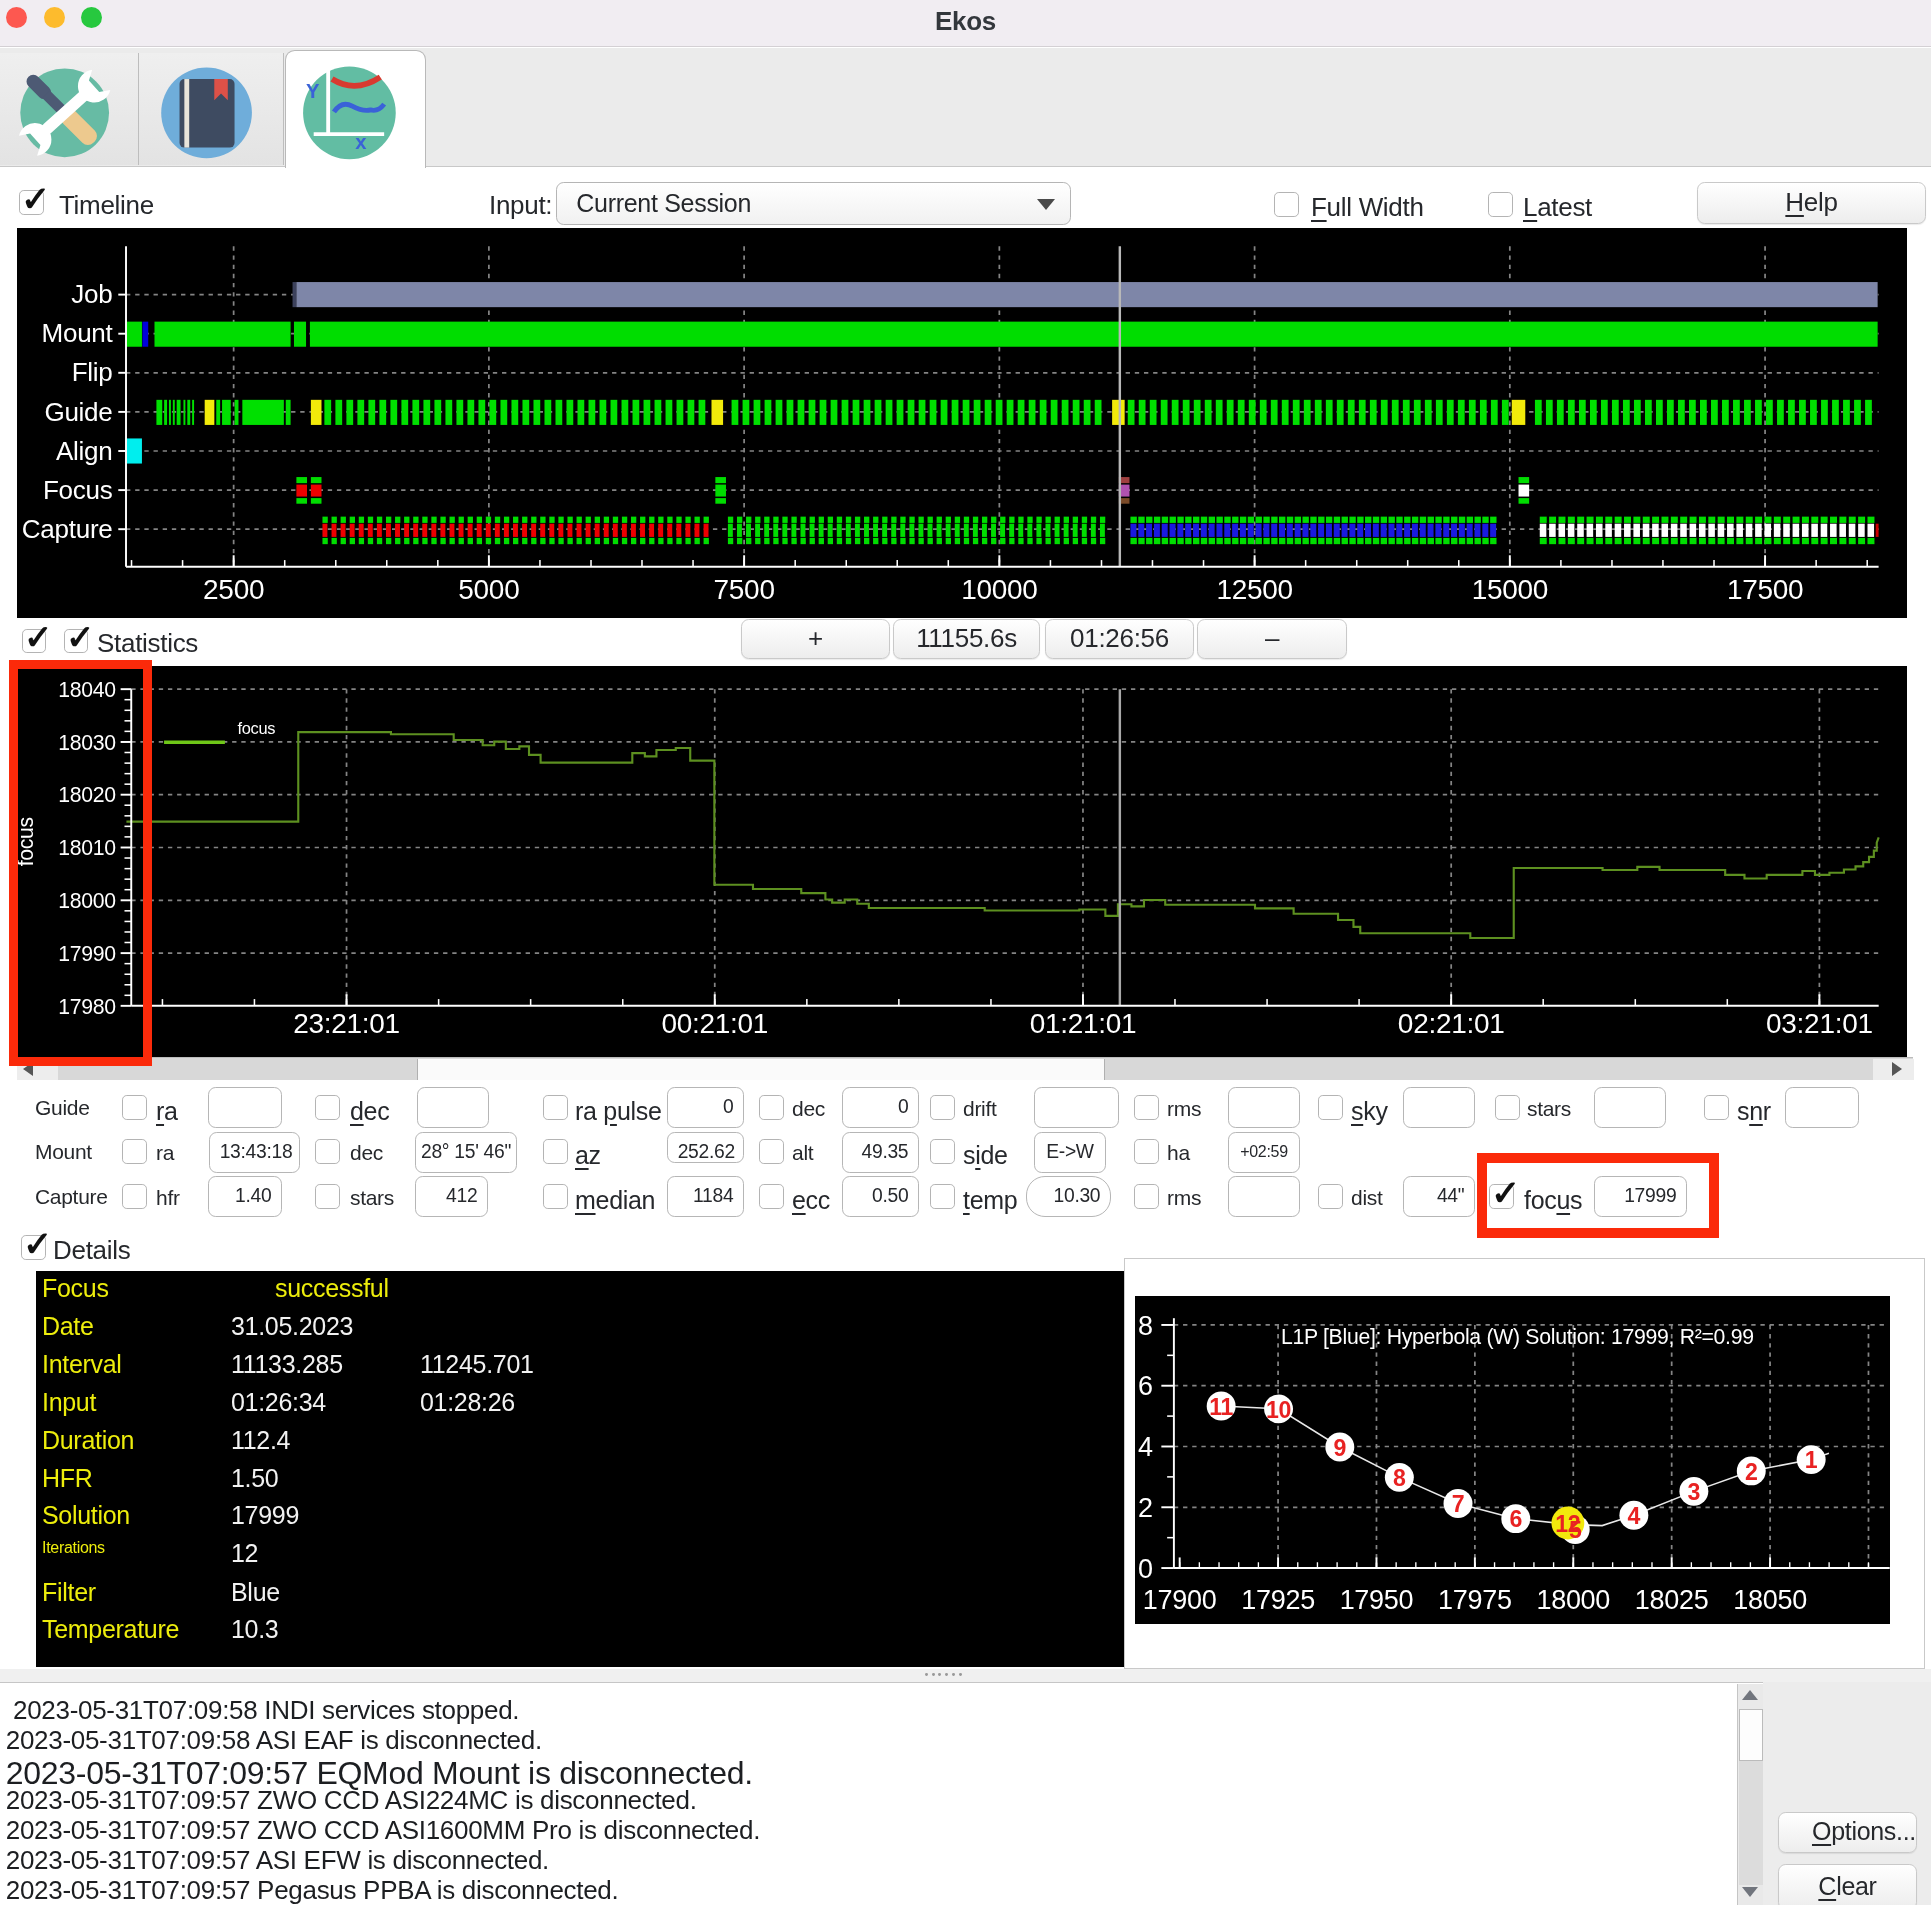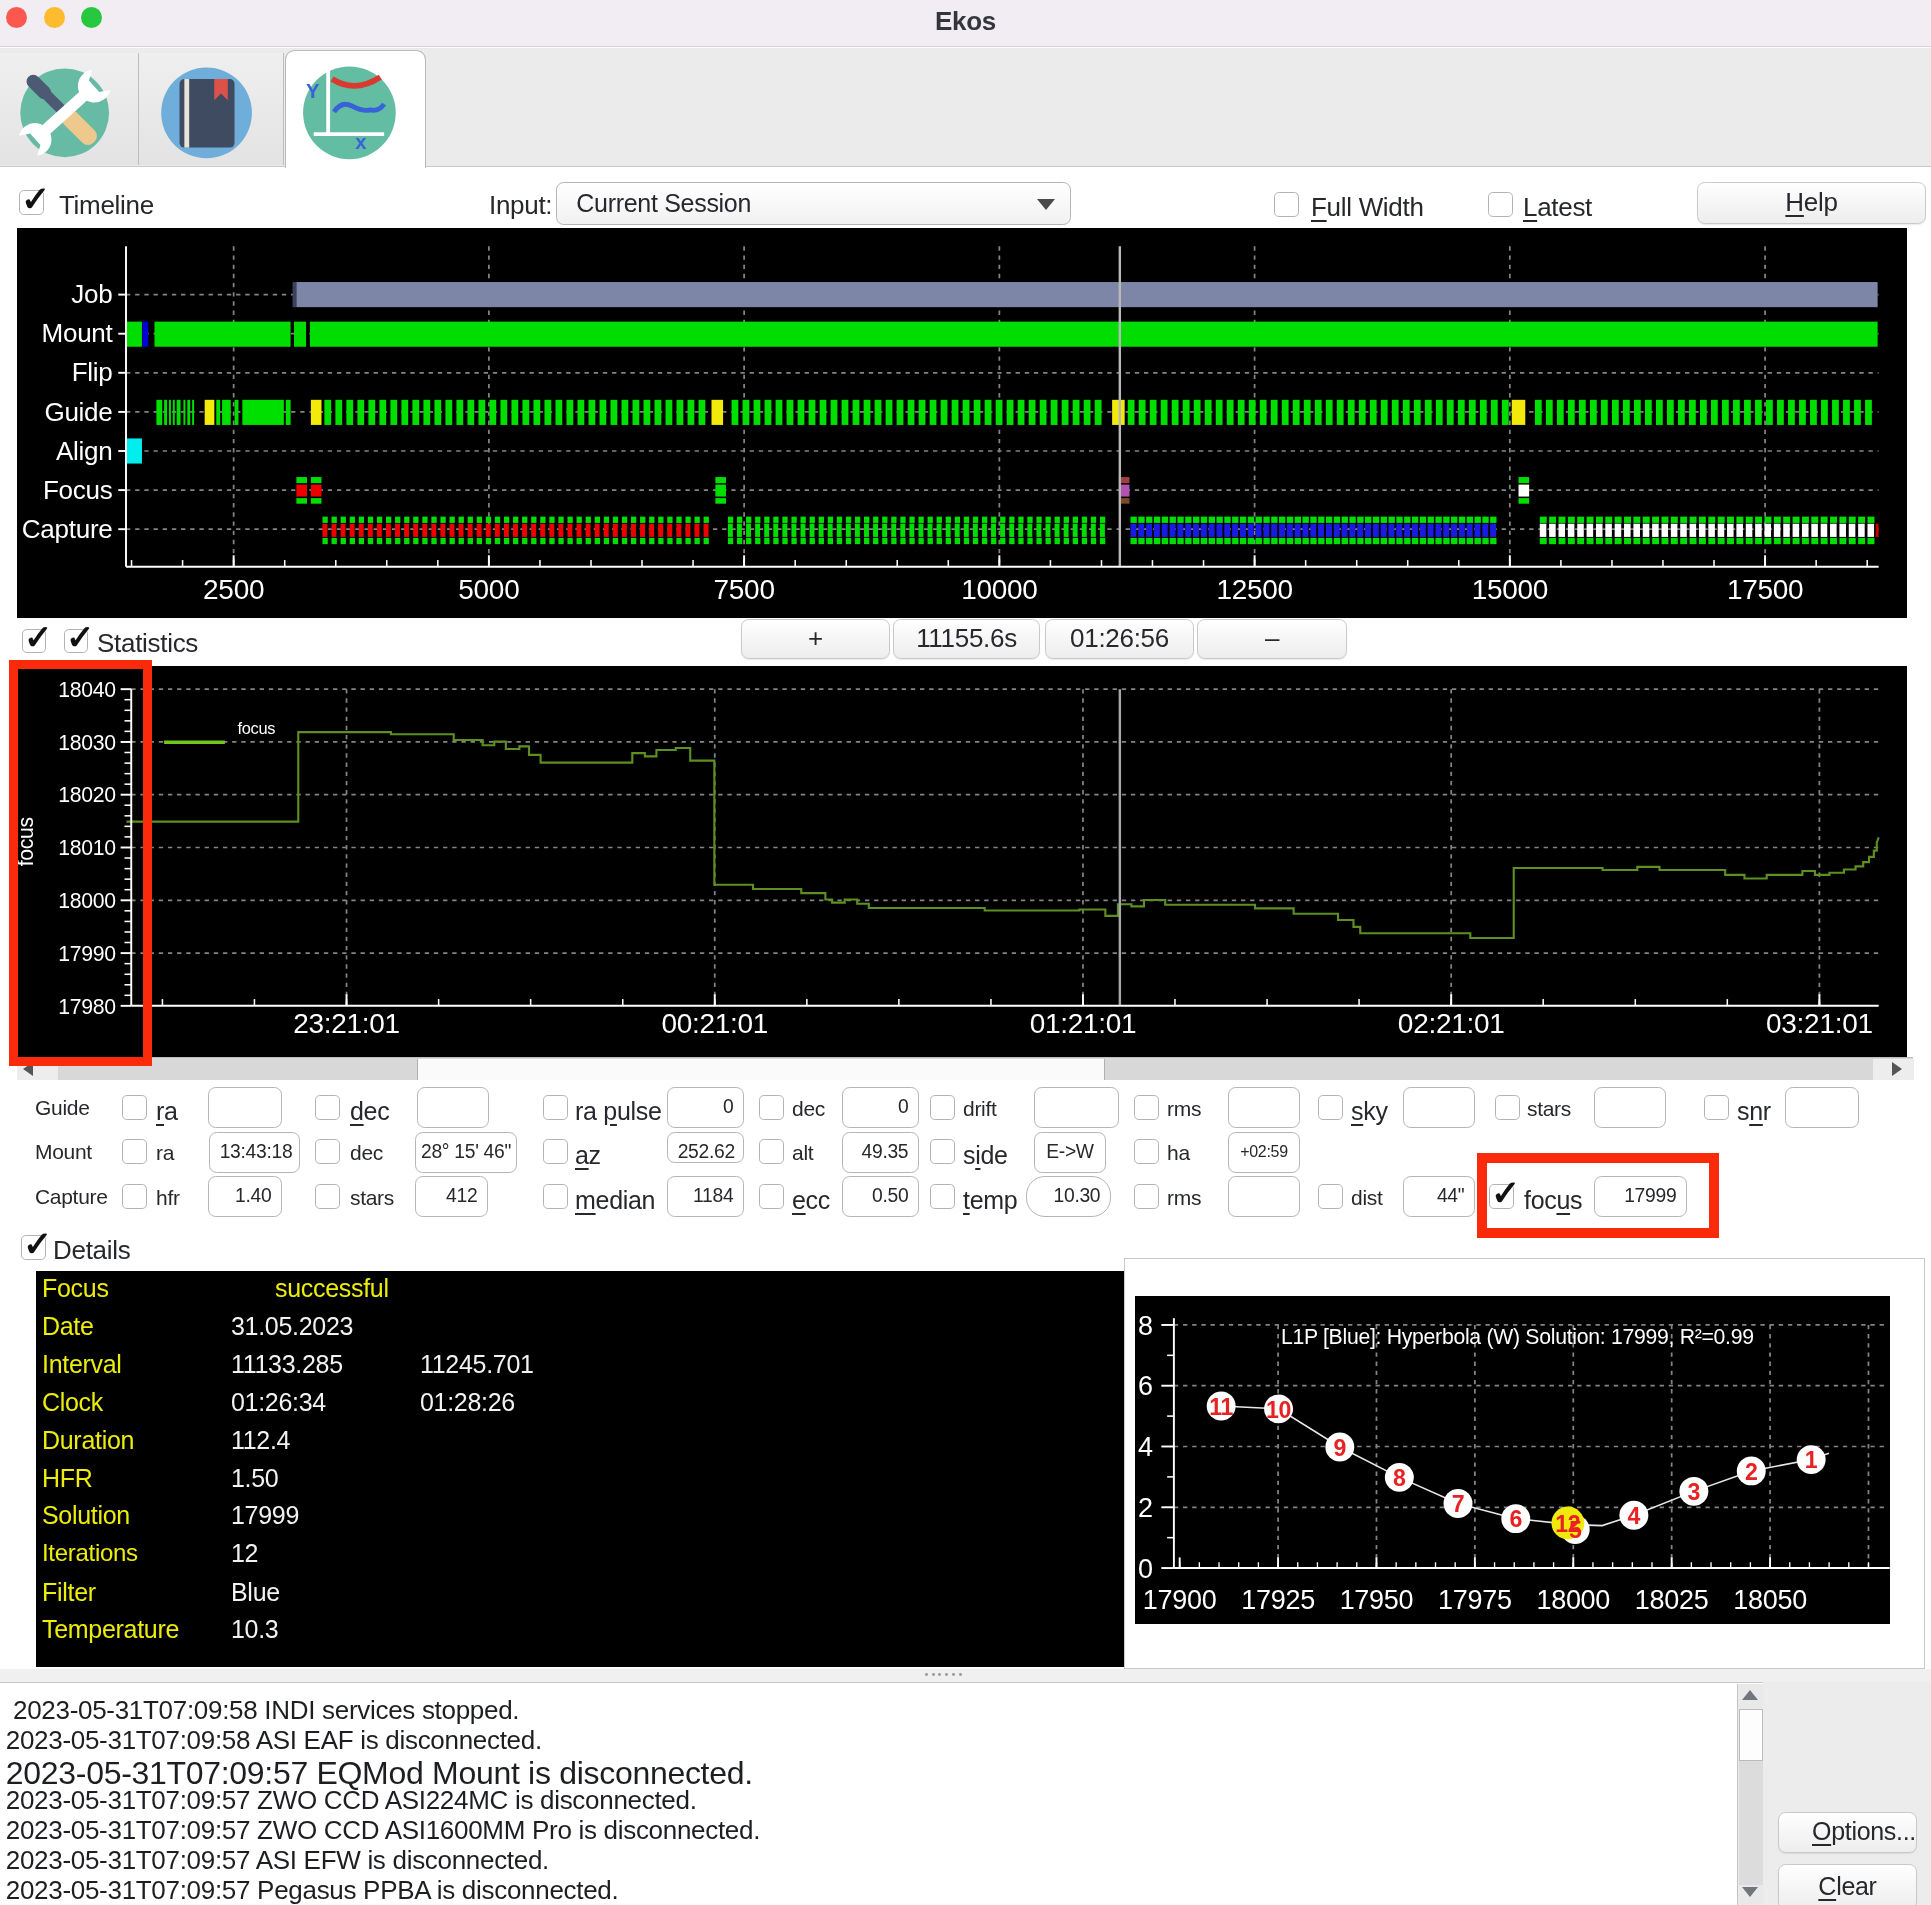--- a/index.html
+++ b/index.html
@@ -989,30 +989,30 @@
 <div style="position:absolute;left:23px;top:1227px;width:25px;height:33px;font-size:35px;font-weight:700;color:#111;line-height:33px;text-align:center">✓</div>
 <div style="position:absolute;left:53px;top:1235px;font-size:26px;color:#26282c;white-space:nowrap;">Details</div>
 <div style="position:absolute;left:36px;top:1271px;width:1088px;height:396px;background:#000"></div>
 <div style="position:absolute;left:42px;top:1274px;font-size:25px;color:#eded0c;white-space:nowrap;">Focus</div>
 <div style="position:absolute;left:231px;top:1274px;font-size:25px;color:#eded0c;white-space:nowrap;margin-left:44px;">successful</div>
 <div style="position:absolute;left:42px;top:1312px;font-size:25px;color:#eded0c;white-space:nowrap;">Date</div>
 <div style="position:absolute;left:231px;top:1312px;font-size:25px;color:#f2f2f2;white-space:nowrap;">31.05.2023</div>
 <div style="position:absolute;left:42px;top:1350px;font-size:25px;color:#eded0c;white-space:nowrap;">Interval</div>
 <div style="position:absolute;left:231px;top:1350px;font-size:25px;color:#f2f2f2;white-space:nowrap;">11133.285</div>
 <div style="position:absolute;left:420px;top:1350px;font-size:25px;color:#f2f2f2;white-space:nowrap;">11245.701</div>
-<div style="position:absolute;left:42px;top:1388px;font-size:25px;color:#eded0c;white-space:nowrap;">Clock</div>
+<div style="position:absolute;left:42px;top:1388px;font-size:25px;color:#eded0c;white-space:nowrap;">Input</div>
 <div style="position:absolute;left:231px;top:1388px;font-size:25px;color:#f2f2f2;white-space:nowrap;">01:26:34</div>
 <div style="position:absolute;left:420px;top:1388px;font-size:25px;color:#f2f2f2;white-space:nowrap;">01:28:26</div>
 <div style="position:absolute;left:42px;top:1426px;font-size:25px;color:#eded0c;white-space:nowrap;">Duration</div>
 <div style="position:absolute;left:231px;top:1426px;font-size:25px;color:#f2f2f2;white-space:nowrap;">112.4</div>
 <div style="position:absolute;left:42px;top:1464px;font-size:25px;color:#eded0c;white-space:nowrap;">HFR</div>
 <div style="position:absolute;left:231px;top:1464px;font-size:25px;color:#f2f2f2;white-space:nowrap;">1.50</div>
 <div style="position:absolute;left:42px;top:1501px;font-size:25px;color:#eded0c;white-space:nowrap;">Solution</div>
 <div style="position:absolute;left:231px;top:1501px;font-size:25px;color:#f2f2f2;white-space:nowrap;">17999</div>
-<div style="position:absolute;left:42px;top:1539px;font-size:24px;color:#eded0c;white-space:nowrap;">Iterations</div>
+<div style="position:absolute;left:42px;top:1539px;font-size:16px;color:#eded0c;white-space:nowrap;">Iterations</div>
 <div style="position:absolute;left:231px;top:1539px;font-size:25px;color:#f2f2f2;white-space:nowrap;">12</div>
 <div style="position:absolute;left:42px;top:1578px;font-size:25px;color:#eded0c;white-space:nowrap;">Filter</div>
 <div style="position:absolute;left:231px;top:1578px;font-size:25px;color:#f2f2f2;white-space:nowrap;">Blue</div>
 <div style="position:absolute;left:42px;top:1615px;font-size:25px;color:#eded0c;white-space:nowrap;">Temperature</div>
 <div style="position:absolute;left:231px;top:1615px;font-size:25px;color:#f2f2f2;white-space:nowrap;">10.3</div>
 <div style="position:absolute;left:1124px;top:1258px;width:801px;height:411px;background:#fff;border:1.9px solid #c9c9c9;box-sizing:border-box"></div>
 <div style="position:absolute;left:1135px;top:1296px;width:755px;height:328px;background:#000"></div>
 <svg style="position:absolute;left:1135px;top:1296px" width="755" height="328" viewBox="0 0 782 340">
     <line x1="40" y1="30" x2="779" y2="30" stroke="#848484" stroke-width="1.8" stroke-dasharray="4.5 5"></line>
     <line x1="40" y1="93" x2="779" y2="93" stroke="#848484" stroke-width="1.8" stroke-dasharray="4.5 5"></line>

